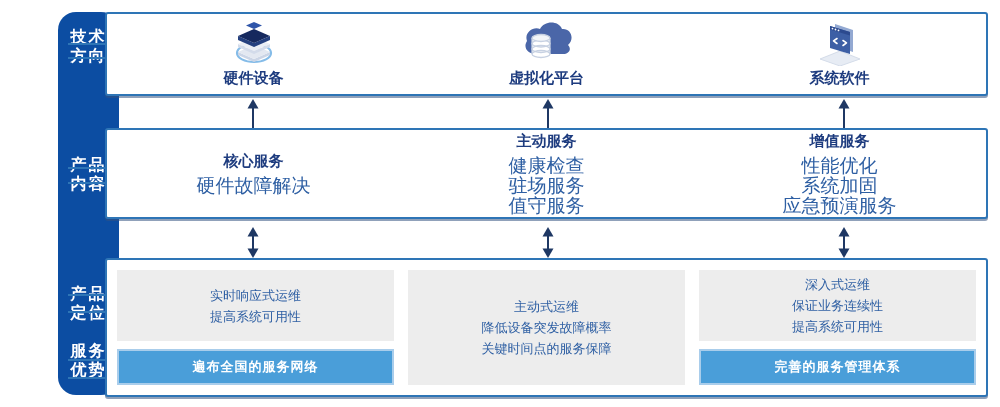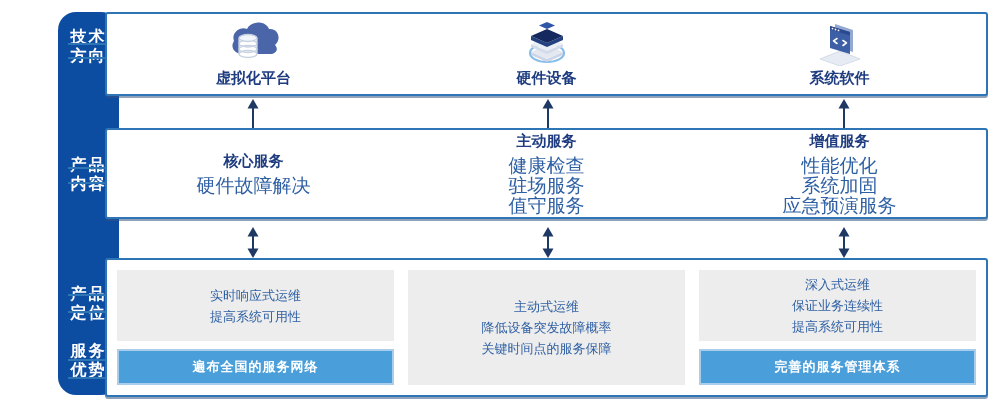--- a/index.html
+++ b/index.html
@@ -81,47 +81,47 @@
   <div class="conn" style="top:43px"></div>
   <div class="conn" style="top:57px"></div>
   <div class="conn" style="top:167px"></div>
   <div class="conn" style="top:182px"></div>
   <div class="conn" style="top:294px"></div>
   <div class="conn" style="top:311px"></div>
   <div class="conn" style="top:359px"></div>
   <div class="conn" style="top:377px"></div>
 
   <div class="panel panel-tech">
-    <div class="col">
-      <svg class="icon" width="54" height="46" viewBox="0 0 54 46">
-        <path d="M16 34 C7 34 3 27 7 21 C4 13 13 6 20 9 C24 1 38 0 42 9 C51 8 55 19 48 25 C52 29 49 34 43 34 Z" fill="#4A66A8"></path>
-        <path d="M12 18 L12 34 L30 34 L30 18 Z" fill="#ffffff"></path>
-        <ellipse cx="21" cy="34" rx="9" ry="3.5" fill="#ffffff" stroke="#C7D1E2" stroke-width="1.3"></ellipse>
-        <path d="M12 18 V34 M30 18 V34" stroke="#C7D1E2" stroke-width="1.3" fill="none"></path>
-        <ellipse cx="21" cy="29" rx="9" ry="3.5" fill="none" stroke="#C7D1E2" stroke-width="1.3"></ellipse>
-        <ellipse cx="21" cy="23.5" rx="9" ry="3.5" fill="none" stroke="#C7D1E2" stroke-width="1.3"></ellipse>
-        <ellipse cx="21" cy="18" rx="9" ry="3.5" fill="#F2F5F9" stroke="#C7D1E2" stroke-width="1.3"></ellipse>
-      </svg>
-      <span class="tech-label">虚拟化平台</span>
-    </div>
     <div class="col">
       <svg class="icon" width="54" height="46" viewBox="0 0 54 46">
         <ellipse cx="27" cy="33" rx="17" ry="9" fill="none" stroke="#85BCE8" stroke-width="2.2"></ellipse>
         <polygon points="11,32 27,39 43,32 43,35 27,42 11,35" fill="#CBD5E6"></polygon>
         <polygon points="27,25 43,32 27,39 11,32" fill="#E3E8F1"></polygon>
         <polygon points="11,24 27,31 43,24 43,27 27,34 11,27" fill="#D3DBEA"></polygon>
         <polygon points="27,17 43,24 27,31 11,24" fill="#EAEEF5"></polygon>
         <polygon points="11,16 27,23 43,16 43,20 27,27 11,20" fill="#24407F"></polygon>
         <polygon points="27,9 43,16 27,23 11,16" fill="#16295E"></polygon>
         <polygon points="27,2 35,5.5 27,9 19,5.5" fill="#2F55A9"></polygon>
       </svg>
       <span class="tech-label">硬件设备</span>
     </div>
     <div class="col">
       <svg class="icon" width="54" height="46" viewBox="0 0 54 46">
+        <path d="M16 34 C7 34 3 27 7 21 C4 13 13 6 20 9 C24 1 38 0 42 9 C51 8 55 19 48 25 C52 29 49 34 43 34 Z" fill="#4A66A8"></path>
+        <path d="M12 18 L12 34 L30 34 L30 18 Z" fill="#ffffff"></path>
+        <ellipse cx="21" cy="34" rx="9" ry="3.5" fill="#ffffff" stroke="#C7D1E2" stroke-width="1.3"></ellipse>
+        <path d="M12 18 V34 M30 18 V34" stroke="#C7D1E2" stroke-width="1.3" fill="none"></path>
+        <ellipse cx="21" cy="29" rx="9" ry="3.5" fill="none" stroke="#C7D1E2" stroke-width="1.3"></ellipse>
+        <ellipse cx="21" cy="23.5" rx="9" ry="3.5" fill="none" stroke="#C7D1E2" stroke-width="1.3"></ellipse>
+        <ellipse cx="21" cy="18" rx="9" ry="3.5" fill="#F2F5F9" stroke="#C7D1E2" stroke-width="1.3"></ellipse>
+      </svg>
+      <span class="tech-label">虚拟化平台</span>
+    </div>
+    <div class="col">
+      <svg class="icon" width="54" height="46" viewBox="0 0 54 46">
         <polygon points="27,31 47,39 27,46 7,39" fill="#E7ECF4" stroke="#D4DCE9" stroke-width="1"></polygon>
         <polygon points="22,4 40,10 40,32 22,26" fill="#93A9D2"></polygon>
         <polygon points="17,6 37,12 37,34 17,28" fill="#3D5FA5"></polygon>
         <polygon points="17,6 37,12 37,15.5 17,9.5" fill="#2C4A8F"></polygon>
         <circle cx="19.5" cy="8.6" r="0.9" fill="#ffffff"></circle>
         <circle cx="22.5" cy="9.5" r="0.9" fill="#ffffff"></circle>
         <circle cx="25.5" cy="10.4" r="0.9" fill="#ffffff"></circle>
         <path d="M24 18.5 l-3.5 2.3 3.5 2.7 M30 20.5 l3.5 2.3 -3.5 2.7" stroke="#ffffff" stroke-width="1.6" fill="none" stroke-linecap="round" stroke-linejoin="round"></path>
       </svg>
       <span class="tech-label">系统软件</span>

